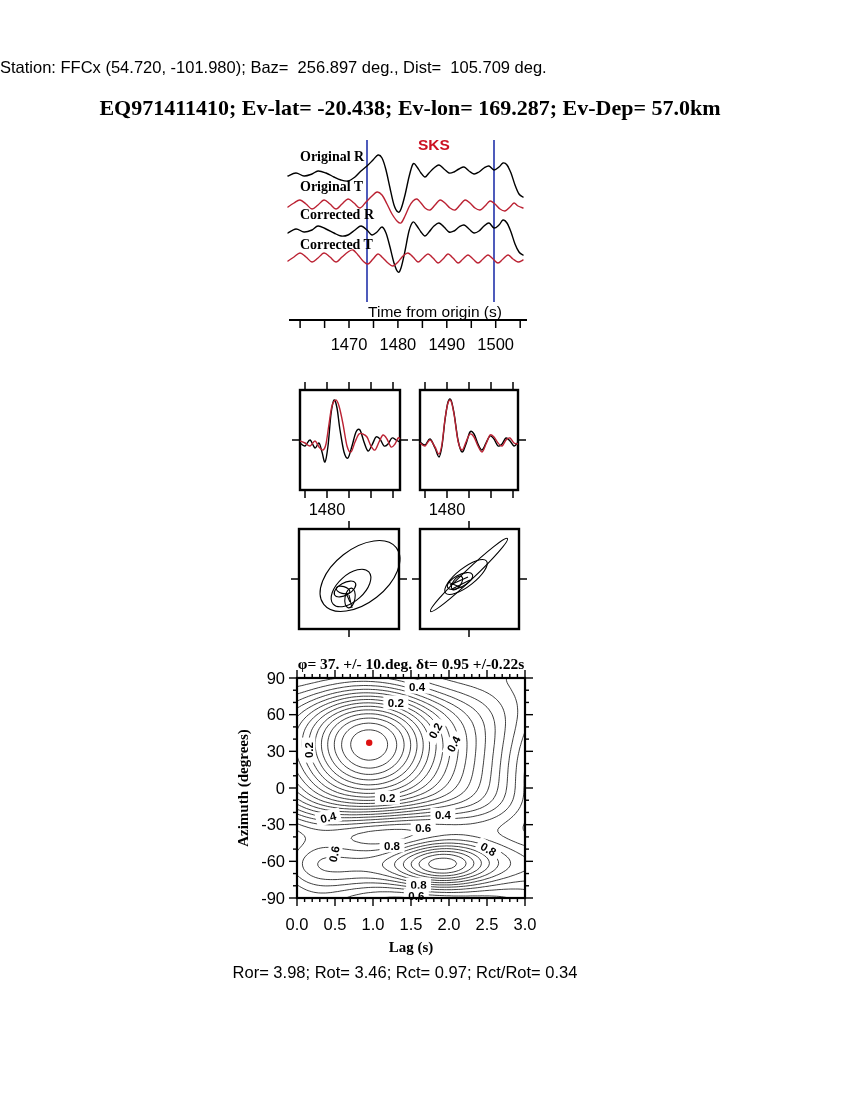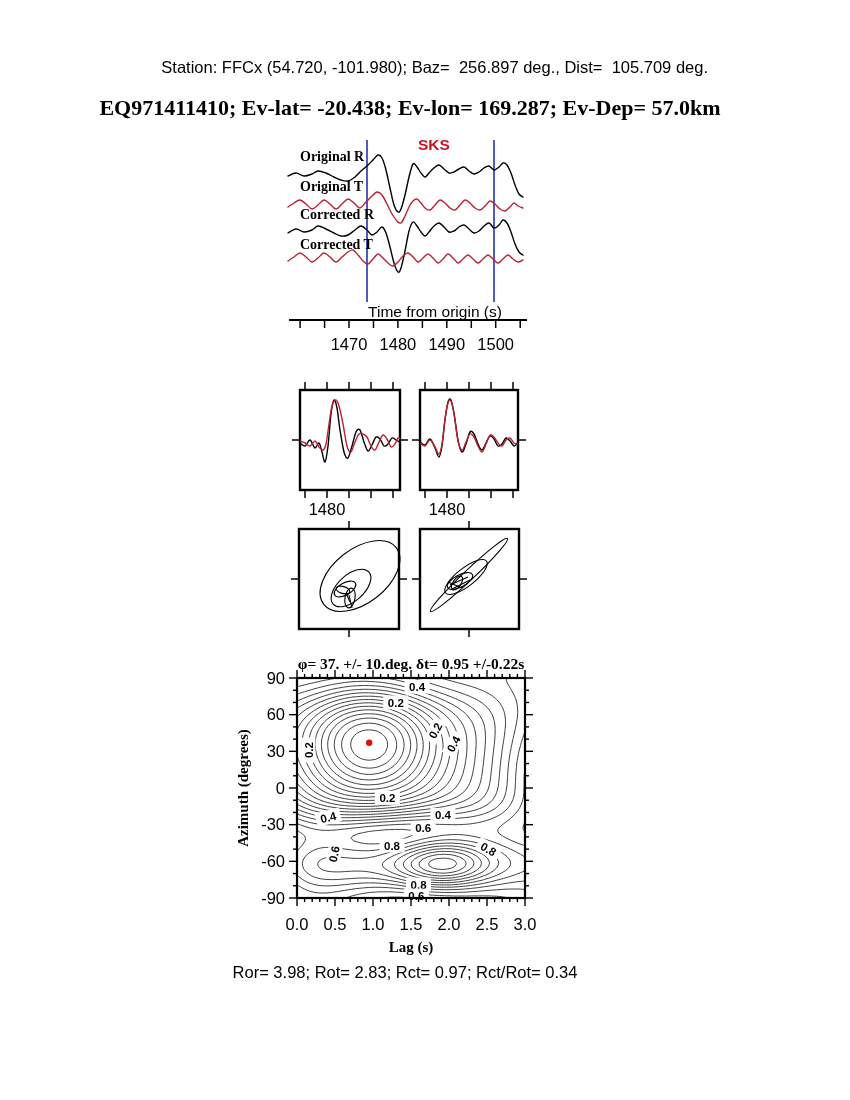--- a/index.html
+++ b/index.html
@@ -1,18 +1,18 @@
 <!DOCTYPE html>
 <html><head>
 <meta charset="utf-8">
 <style>
   html,body{margin:0;padding:0;background:#fff;}
   .page{position:relative;width:850px;height:1100px;background:#ffffff;overflow:hidden;
         font-family:"Liberation Sans",sans-serif;color:#000;}
-  .title1{position:absolute;top:58px;left:12px;width:696px;text-align:right;
+  .title1{position:absolute;top:58px;left:0;width:696px;text-align:left;
           font-family:"Liberation Sans",sans-serif;font-size:16.5px;white-space:pre;}
   .title2{position:absolute;top:95px;left:0;width:820px;text-align:center;
           font-family:"Liberation Serif",serif;font-weight:bold;font-size:22px;white-space:pre;}
   .stats{position:absolute;top:963px;left:0;width:810px;text-align:center;
          font-family:"Liberation Sans",sans-serif;font-size:16.5px;white-space:pre;}
   svg{position:absolute;overflow:visible;}
   svg text{user-select:none;}
 </style>
 </head>
 <body>
@@ -311,14 +311,14 @@
       <text x="57" y="75.16666666666666" fill="#000" text-anchor="end" font-family="&quot;Liberation Sans&quot;,sans-serif" font-size="16.5px">60</text>
       <text x="57" y="111.83333333333333" fill="#000" text-anchor="end" font-family="&quot;Liberation Sans&quot;,sans-serif" font-size="16.5px">30</text>
       <text x="57" y="148.5" fill="#000" text-anchor="end" font-family="&quot;Liberation Sans&quot;,sans-serif" font-size="16.5px">0</text>
       <text x="57" y="185.16666666666666" fill="#000" text-anchor="end" font-family="&quot;Liberation Sans&quot;,sans-serif" font-size="16.5px">-30</text>
       <text x="57" y="221.83333333333334" fill="#000" text-anchor="end" font-family="&quot;Liberation Sans&quot;,sans-serif" font-size="16.5px">-60</text>
       <text x="57" y="258.5" fill="#000" text-anchor="end" font-family="&quot;Liberation Sans&quot;,sans-serif" font-size="16.5px">-90</text>
       <text x="183" y="24" fill="#000" text-anchor="middle" font-family="&quot;Liberation Serif&quot;,serif" font-weight="bold" font-size="15.5px">φ= 37. +/- 10.deg. δt= 0.95 +/-0.22s</text>
       <text x="183" y="307" fill="#000" text-anchor="middle" font-family="&quot;Liberation Serif&quot;,serif" font-weight="bold" font-size="15px">Lag (s)</text>
       <text x="20" y="143" fill="#000" text-anchor="middle" font-family="&quot;Liberation Serif&quot;,serif" font-weight="bold" font-size="15px" transform="rotate(-90 20 143)">Azimuth (degrees)</text>
     </svg>
-  <div class="stats">Ror= 3.98; Rot= 2.83; Rct= 0.97; Rct/Rot= 0.34</div>
+  <div class="stats">Ror= 3.98; Rot= 3.46; Rct= 0.97; Rct/Rot= 0.34</div>
 </div>
 
 </body></html>

